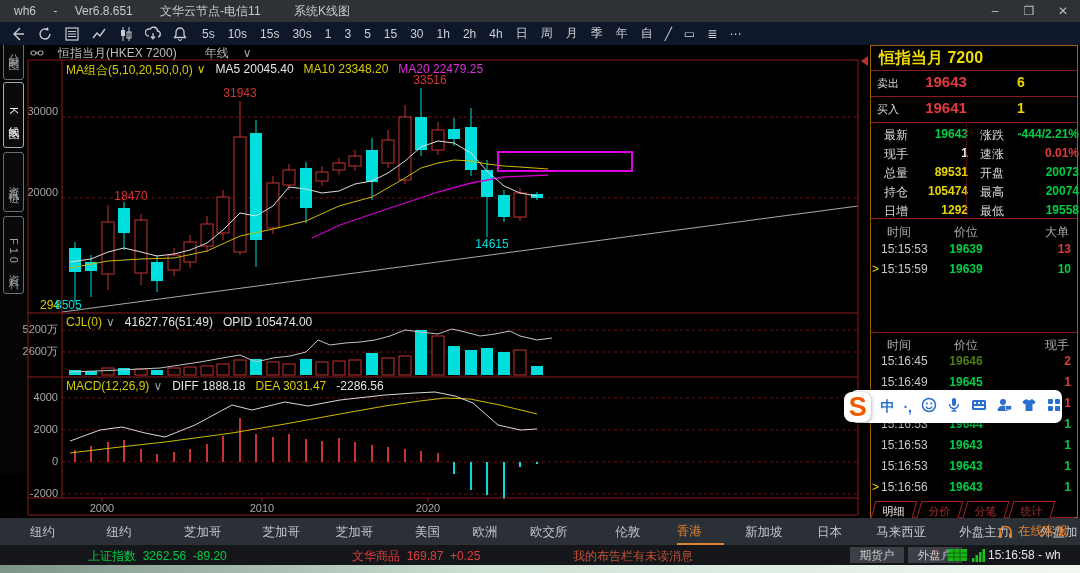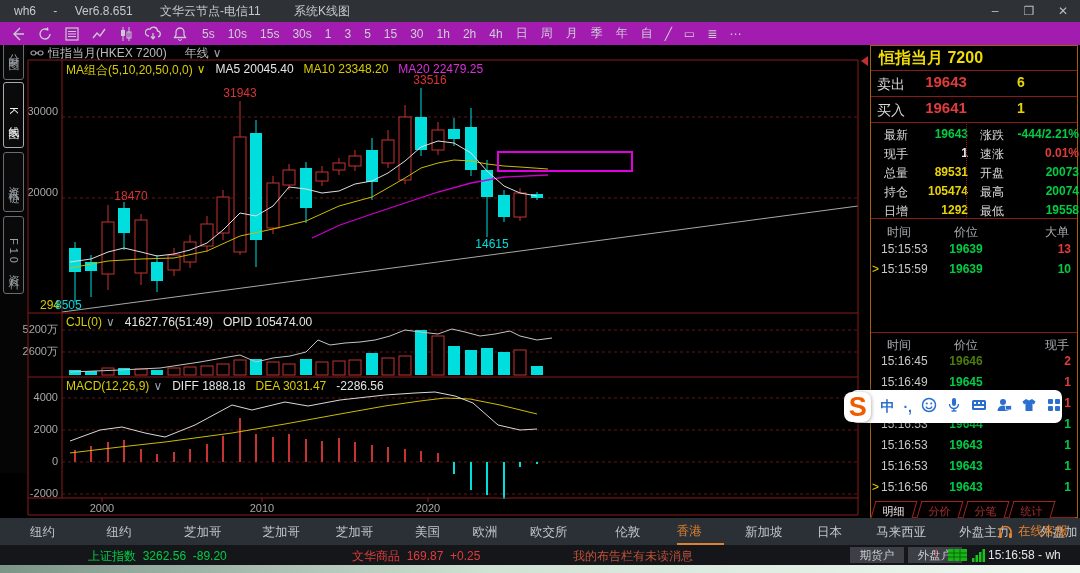--- a/index.html
+++ b/index.html
@@ -5,43 +5,43 @@
   html,body{margin:0;padding:0;background:#000;width:1080px;height:573px;overflow:hidden;
     font-family:"Liberation Sans","DejaVu Sans",sans-serif;-webkit-font-smoothing:antialiased;}
   .abs{position:absolute;}
   #stage{position:relative;width:1080px;height:573px;background:#000;}
   
   #titlebar{left:0;top:0;width:1080px;height:22px;background:#2e3237;color:#c5c9cd;font-size:12px;line-height:22px;z-index:5;}
   #titlebar .t{margin-left:14px;}
   #winbtns{position:absolute;right:0;top:0;height:22px;display:flex;}
   #winbtns span{width:34px;text-align:center;color:#b9bdc1;font-size:12px;line-height:22px;}
   
-  #toolbar{left:0;top:22px;width:1080px;height:23px;background:#a21caf;z-index:5;display:flex;align-items:center;}
+  #toolbar{left:0;top:22px;width:1080px;height:23px;background:#0f172a;z-index:5;display:flex;align-items:center;}
   #tool-icons{display:flex;align-items:center;gap:11px;margin-left:10px;}
   #tool-icons svg{display:block;}
   #periods{display:flex;align-items:center;gap:13px;margin-left:14px;color:#ccd0d4;font-size:12px;}
   #periods span{cursor:default;}
   #tool-draws{display:flex;align-items:center;gap:12px;margin-left:12px;color:#ccd0d4;font-size:12px;}
   #menus{position:absolute;right:8px;top:22px;height:23px;display:flex;align-items:center;gap:15px;color:#c9cdd1;font-size:12px;z-index:6;}
   
   #sidebar{left:0;top:45px;width:27px;height:473px;background:#050505;z-index:4;}
   .side-tab{position:absolute;left:3px;width:19px;border:1px solid #676d73;border-radius:3px;
     writing-mode:vertical-rl;text-orientation:mixed;letter-spacing:3px;color:#9aa0a6;font-size:11px;
     display:flex;align-items:center;justify-content:center;background:#0a0a0a;}
   .side-tab.active{color:#f2f2f2;border-color:#a6acb2;}
   
-  #chart-header{left:30px;top:46px;width:820px;height:14px;color:#b8bcc0;font-size:12px;z-index:4;display:flex;align-items:center;gap:4px;}
+  #chart-header{left:30px;top:46px;width:820px;height:14px;color:#b8bcc0;font-size:12px;z-index:4;display:flex;align-items:center;gap:14px;}
   .indrow{z-index:4;font-size:12px;display:flex;gap:10px;white-space:nowrap;}
   .yel{color:#d8cc00;} .whi{color:#e4e4e4;} .mag{color:#dc30dc;} .gry{color:#9aa0a6;}
   
   #qpanel{left:870px;top:45px;width:208px;height:473px;background:#000;border:1px solid #a16207;box-sizing:border-box;z-index:4;}
   #qpanel .hline{position:absolute;left:0;width:206px;height:0;border-top:1px solid #8b1a1a;}
   #q-title{position:absolute;left:8px;top:2px;color:#f0dc00;font-size:16px;font-weight:700;}
   .q-bsrow{position:absolute;left:0;width:206px;height:24px;}
-  .q-bsrow .lab{position:absolute;left:6px;top:5px;font-size:14px;color:#d8d8d8;}
+  .q-bsrow .lab{position:absolute;left:6px;top:5px;font-size:11px;color:#d8d8d8;}
   .q-bsrow .prc{position:absolute;left:40px;top:2px;width:70px;text-align:center;font-size:15px;font-weight:700;color:#e23b3b;}
   .q-bsrow .qty{position:absolute;left:130px;top:3px;width:40px;text-align:center;font-size:14px;font-weight:700;color:#e8d400;}
   .q-frow{position:absolute;left:7px;width:206px;height:19px;font-size:12px;}
   .q-frow .l{position:absolute;left:6px;top:3px;color:#d8d8d8;}
   .q-frow .lv{position:absolute;left:34px;top:3px;width:56px;text-align:right;font-weight:700;}
   .q-frow .r{position:absolute;left:102px;top:3px;color:#d8d8d8;}
   .q-frow .rv{position:absolute;right:5px;top:3px;font-weight:700;}
   #q-vdiv{position:absolute;left:95px;top:78px;height:95px;width:0;border-left:1px dotted #8b1a1a;}
   .lst-head{position:absolute;left:0;width:206px;height:16px;color:#a8acb0;font-size:12px;}
   .lst-row{position:absolute;left:0;width:206px;height:18px;font-size:12px;}

